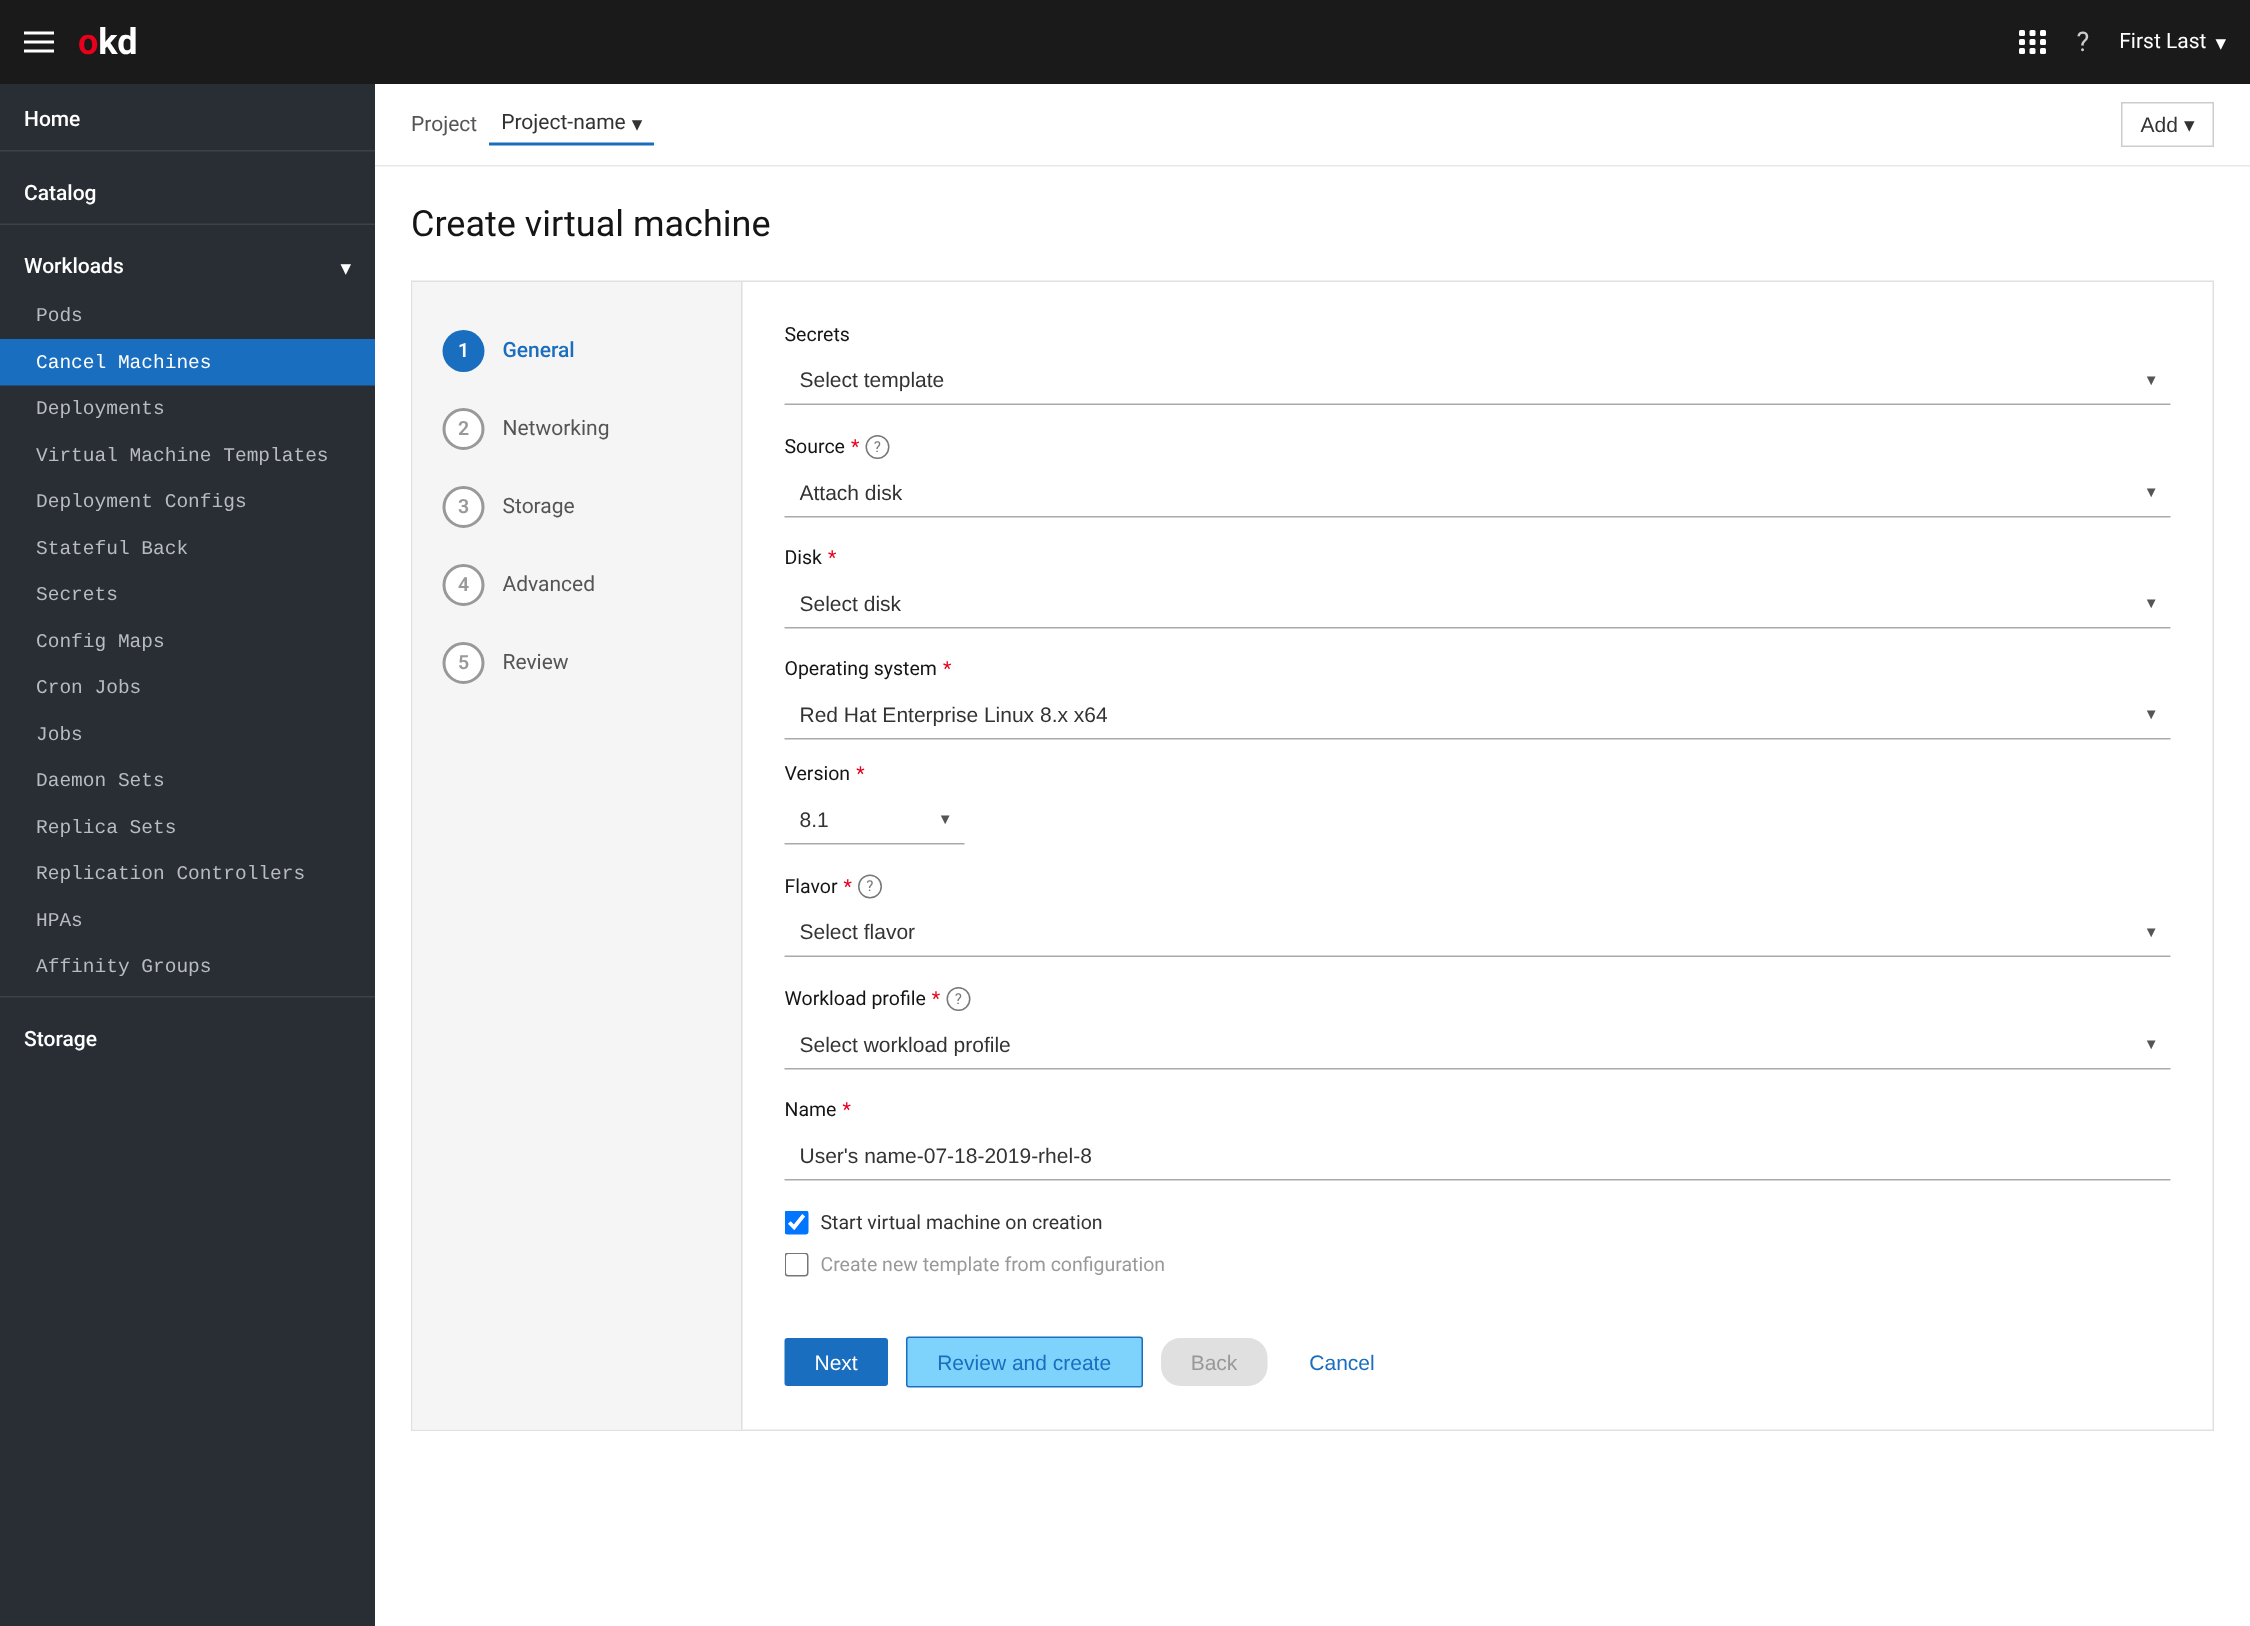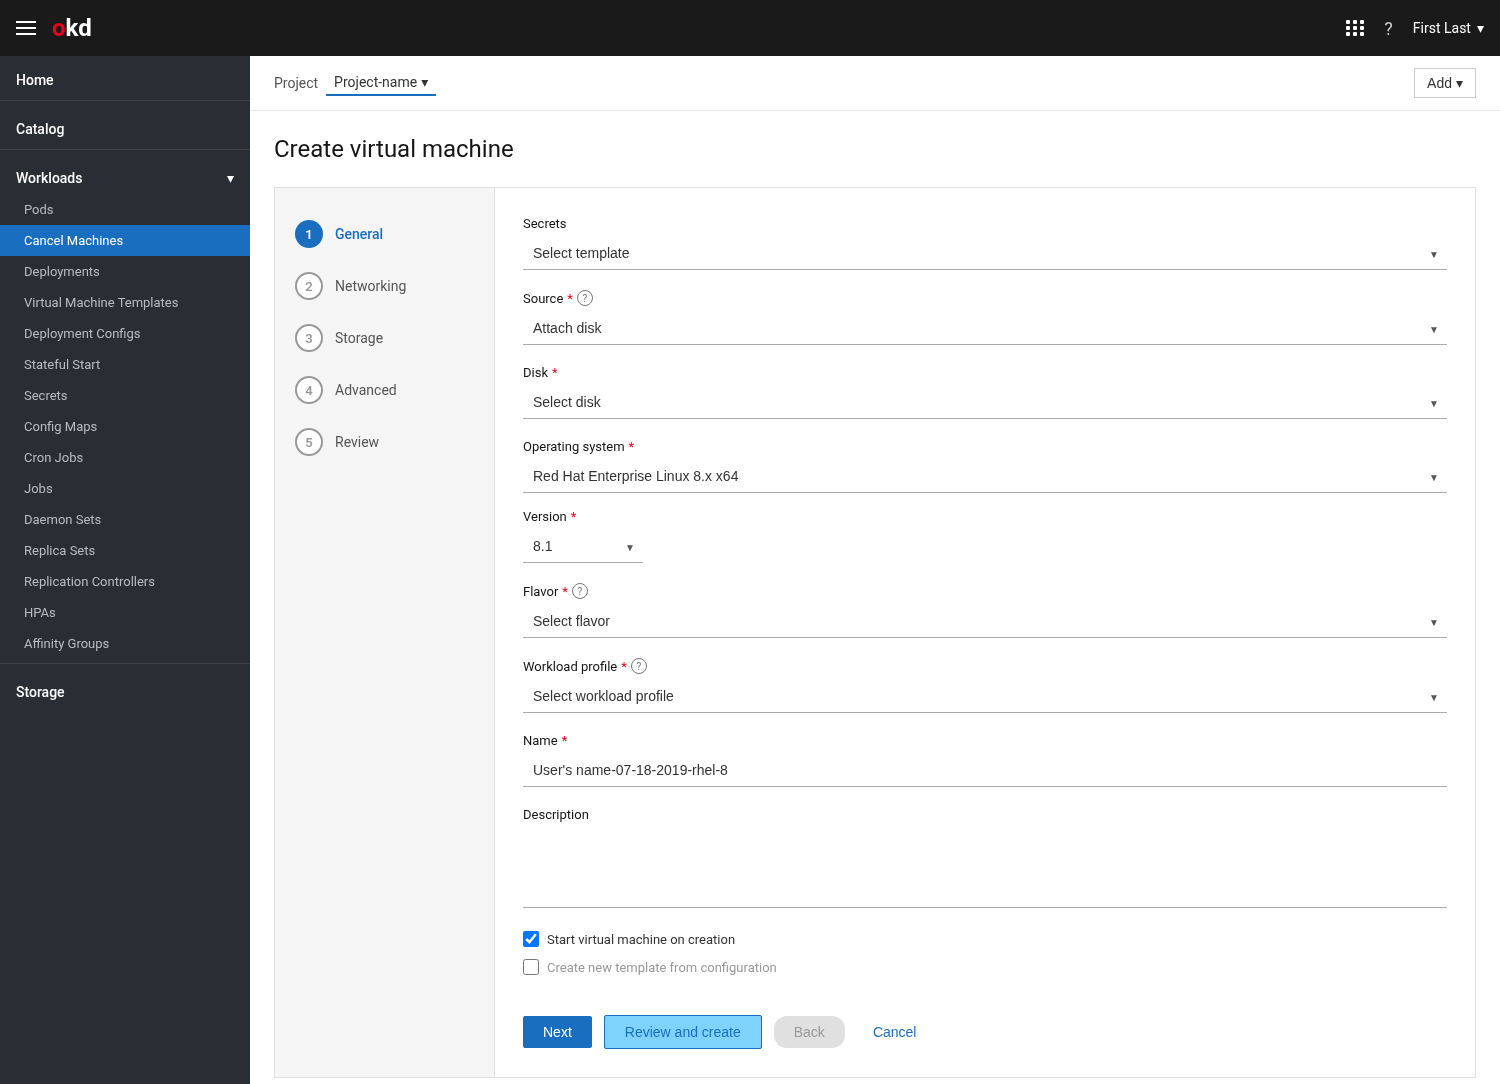--- a/index.html
+++ b/index.html
@@ -44,20 +44,21 @@
       cursor: pointer;
       display: flex;
       align-items: flex-start;
       justify-content: space-between;
     }
     .sidebar-item {
       padding: 8px 16px 8px 24px;
       font-size: 13px;
       color: #b8bcc2;
       cursor: pointer;
+      font-family: Liberation Mono, monospace;
     }
     .sidebar-item.active { background: #1a6ebf; color: white; }
     .sidebar-divider { border: none; border-top: 1px solid #3c4249; margin: 4px 0; }
 
     
     .main-content { flex: 1; overflow-y: auto; background: white; }
 
     
     .project-bar {
       display: flex;
@@ -333,21 +334,21 @@
     <div class="sidebar-item">
       <span>Deployments</span>
     </div>
     <div class="sidebar-item">
       <span>Virtual Machine Templates</span>
     </div>
     <div class="sidebar-item">
       <span>Deployment Configs</span>
     </div>
     <div class="sidebar-item">
-      <span>Stateful Start</span>
+      <span>Stateful Back</span>
     </div>
     <div class="sidebar-item">
       <span>Secrets</span>
     </div>
     <div class="sidebar-item">
       <span>Config Maps</span>
     </div>
     <div class="sidebar-item">
       <span>Cron Jobs</span>
     </div>
@@ -509,24 +510,20 @@
           </div>
 
           <div class="form-group">
             <label class="form-label">
               <span>Name</span>
               <span class="required">*</span>
             </label>
             <input class="form-input" type="text" value="User's name-07-18-2019-rhel-8" style="">
           </div>
 
-          <div class="form-group">
-            <label class="form-label">Description</label>
-            <textarea class="form-textarea" style=""></textarea>
-          </div>
 
           <div class="checkbox-row">
             <input type="checkbox" checked="" id="start-vm" style="">
             <label class="checkbox-label" for="start-vm">Start virtual machine on creation</label>
           </div>
           <div class="checkbox-row">
             <input type="checkbox" id="new-template" style="">
             <label class="checkbox-label disabled" for="new-template">Create new template from configuration</label>
           </div>
 

